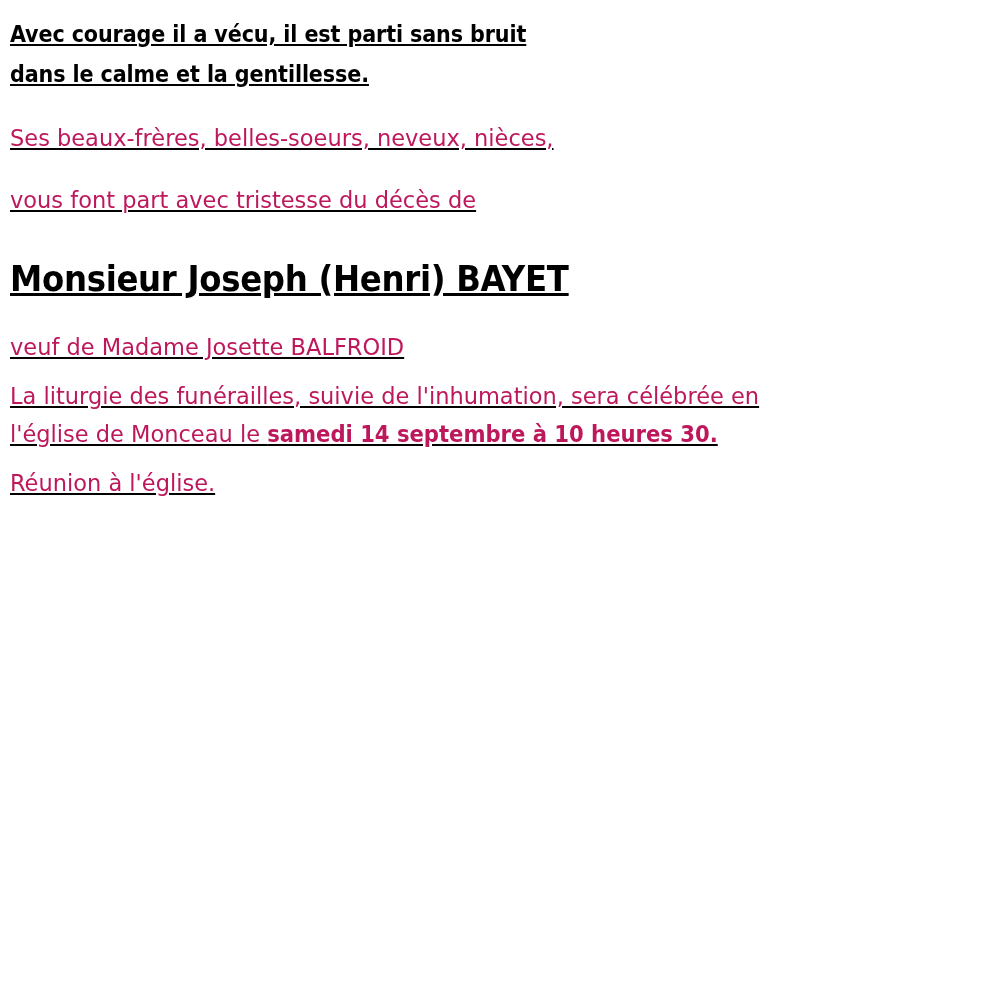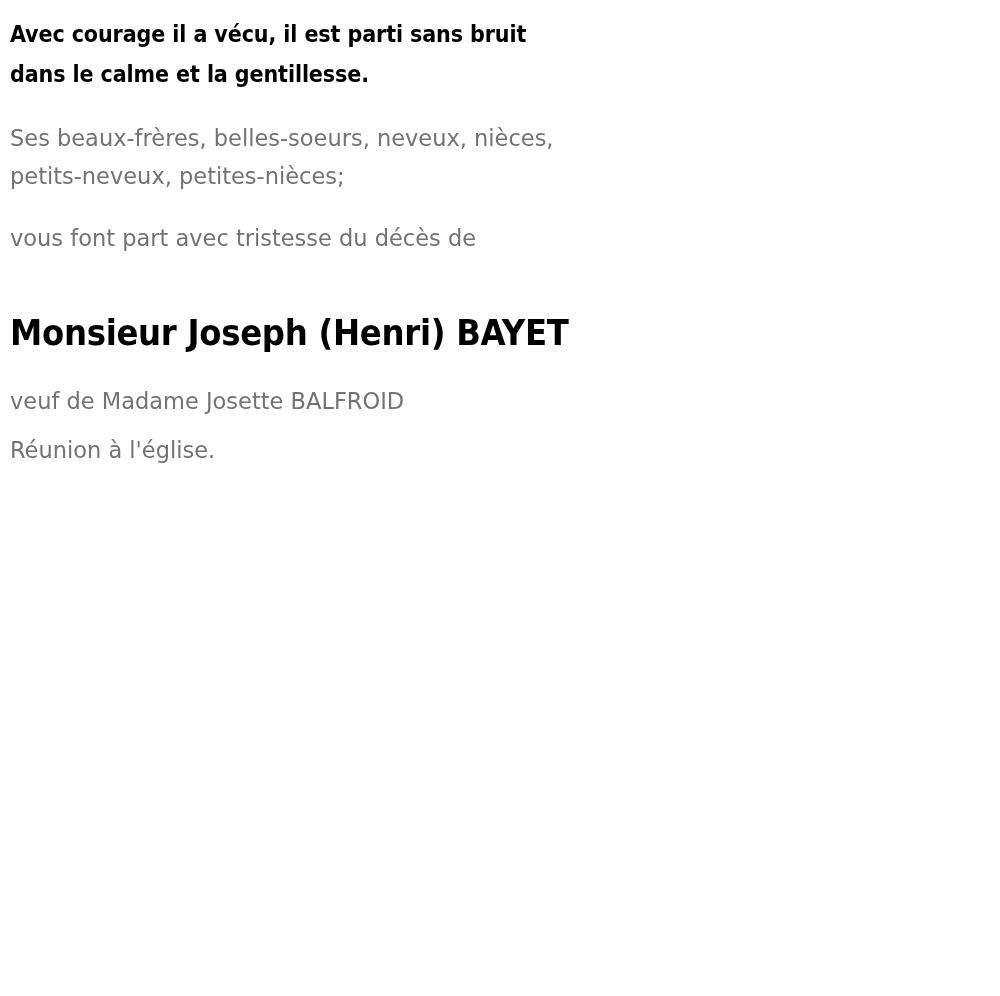--- a/index.html
+++ b/index.html
@@ -15,20 +15,21 @@
     color: #000000;
     -webkit-font-smoothing: antialiased;
   }
   .notice {
     position: relative;
     width: 848px;
     height: 996px;
     box-sizing: border-box;
     padding: 0 14px 0 10px;
     overflow: hidden;
+    text-decoration: underline;
   }
 
   
   .verse {
     padding-top: 14px;
   }
   .verse-line {
     font-family: "DejaVu Sans Condensed", "Liberation Sans Narrow", "Liberation Sans", sans-serif;
     font-weight: bold;
     font-size: 23px;
@@ -36,42 +37,42 @@
     letter-spacing: -0.1px;
     white-space: nowrap;
   }
 
   
   .body-text {
     font-family: "DejaVu Sans", sans-serif;
     font-weight: normal;
     font-size: 22.5px;
     line-height: 38px;
-    color: #737373;
+    color: #be185d;
   }
 
   .family-block {
     margin-top: 25px;
   }
   .family-line {
     white-space: nowrap;
   }
 
   .announce {
     margin-top: 24px;
   }
 
   
   .name {
     font-family: "DejaVu Sans Condensed", "Liberation Sans Narrow", "Liberation Sans", sans-serif;
     font-weight: bold;
     font-size: 36px;
     line-height: 44px;
     letter-spacing: -0.3px;
-    margin-top: 54px;
+    margin-top: 38px;
     white-space: nowrap;
   }
 
   .widower {
     margin-top: 27px;
   }
 
   .birth-death {
     margin-top: 43px;
   }
@@ -92,28 +93,28 @@
 
 <div class="notice">
 
   <div class="verse">
     <div class="verse-line">Avec courage il a vécu, il est parti sans bruit</div>
     <div class="verse-line">dans le calme et la gentillesse.</div>
   </div>
 
   <div class="body-text family-block">
     <div class="family-line">Ses beaux-frères, belles-soeurs, neveux, nièces,</div>
-    <div class="family-line">petits-neveux, petites-nièces;</div>
   </div>
 
   <div class="body-text announce">vous font part avec tristesse du décès de</div>
 
   <div class="name">Monsieur Joseph (Henri) BAYET</div>
 
   <div class="body-text widower">veuf de Madame Josette BALFROID</div>
 
 
+  <div class="body-text para"><span>La liturgie des funérailles, suivie de l'inhumation, sera célébrée en l'église de Monceau le </span><span class="strong">samedi 14 septembre à 10 heures 30.</span></div>
 
   <div class="body-text para">Réunion à l'église.</div>
 
 
 
 </div>
 
 </body></html>

